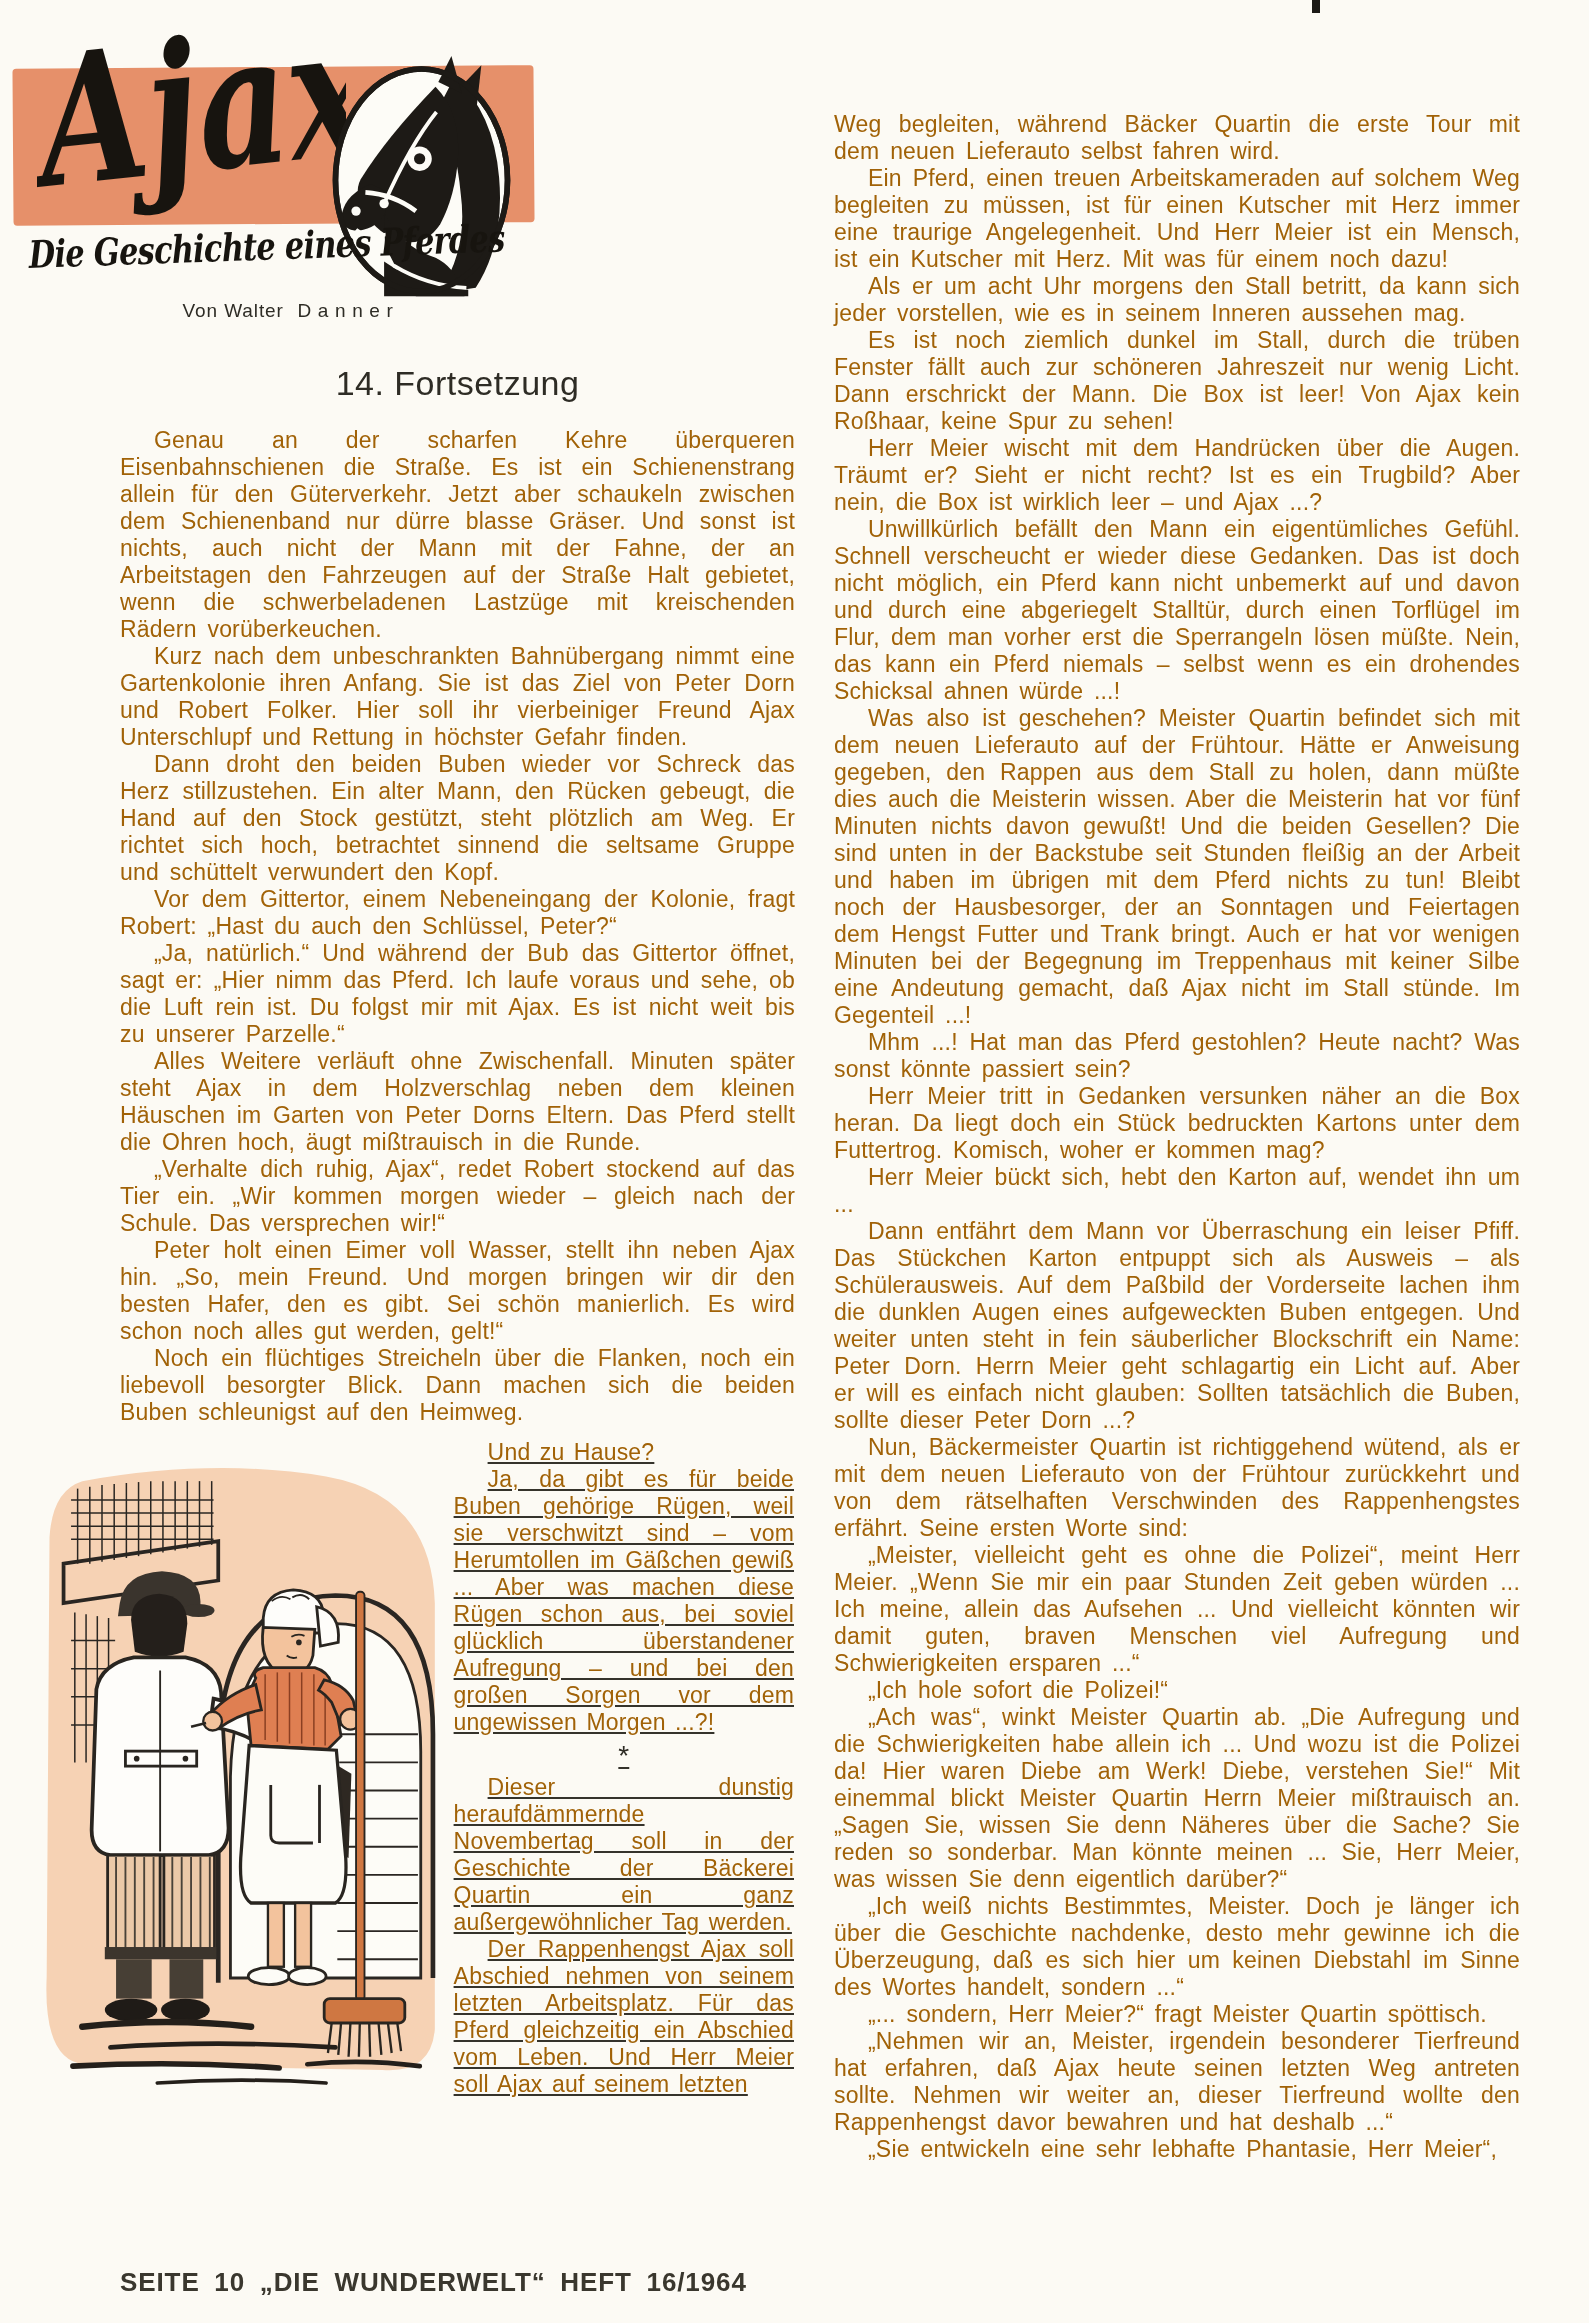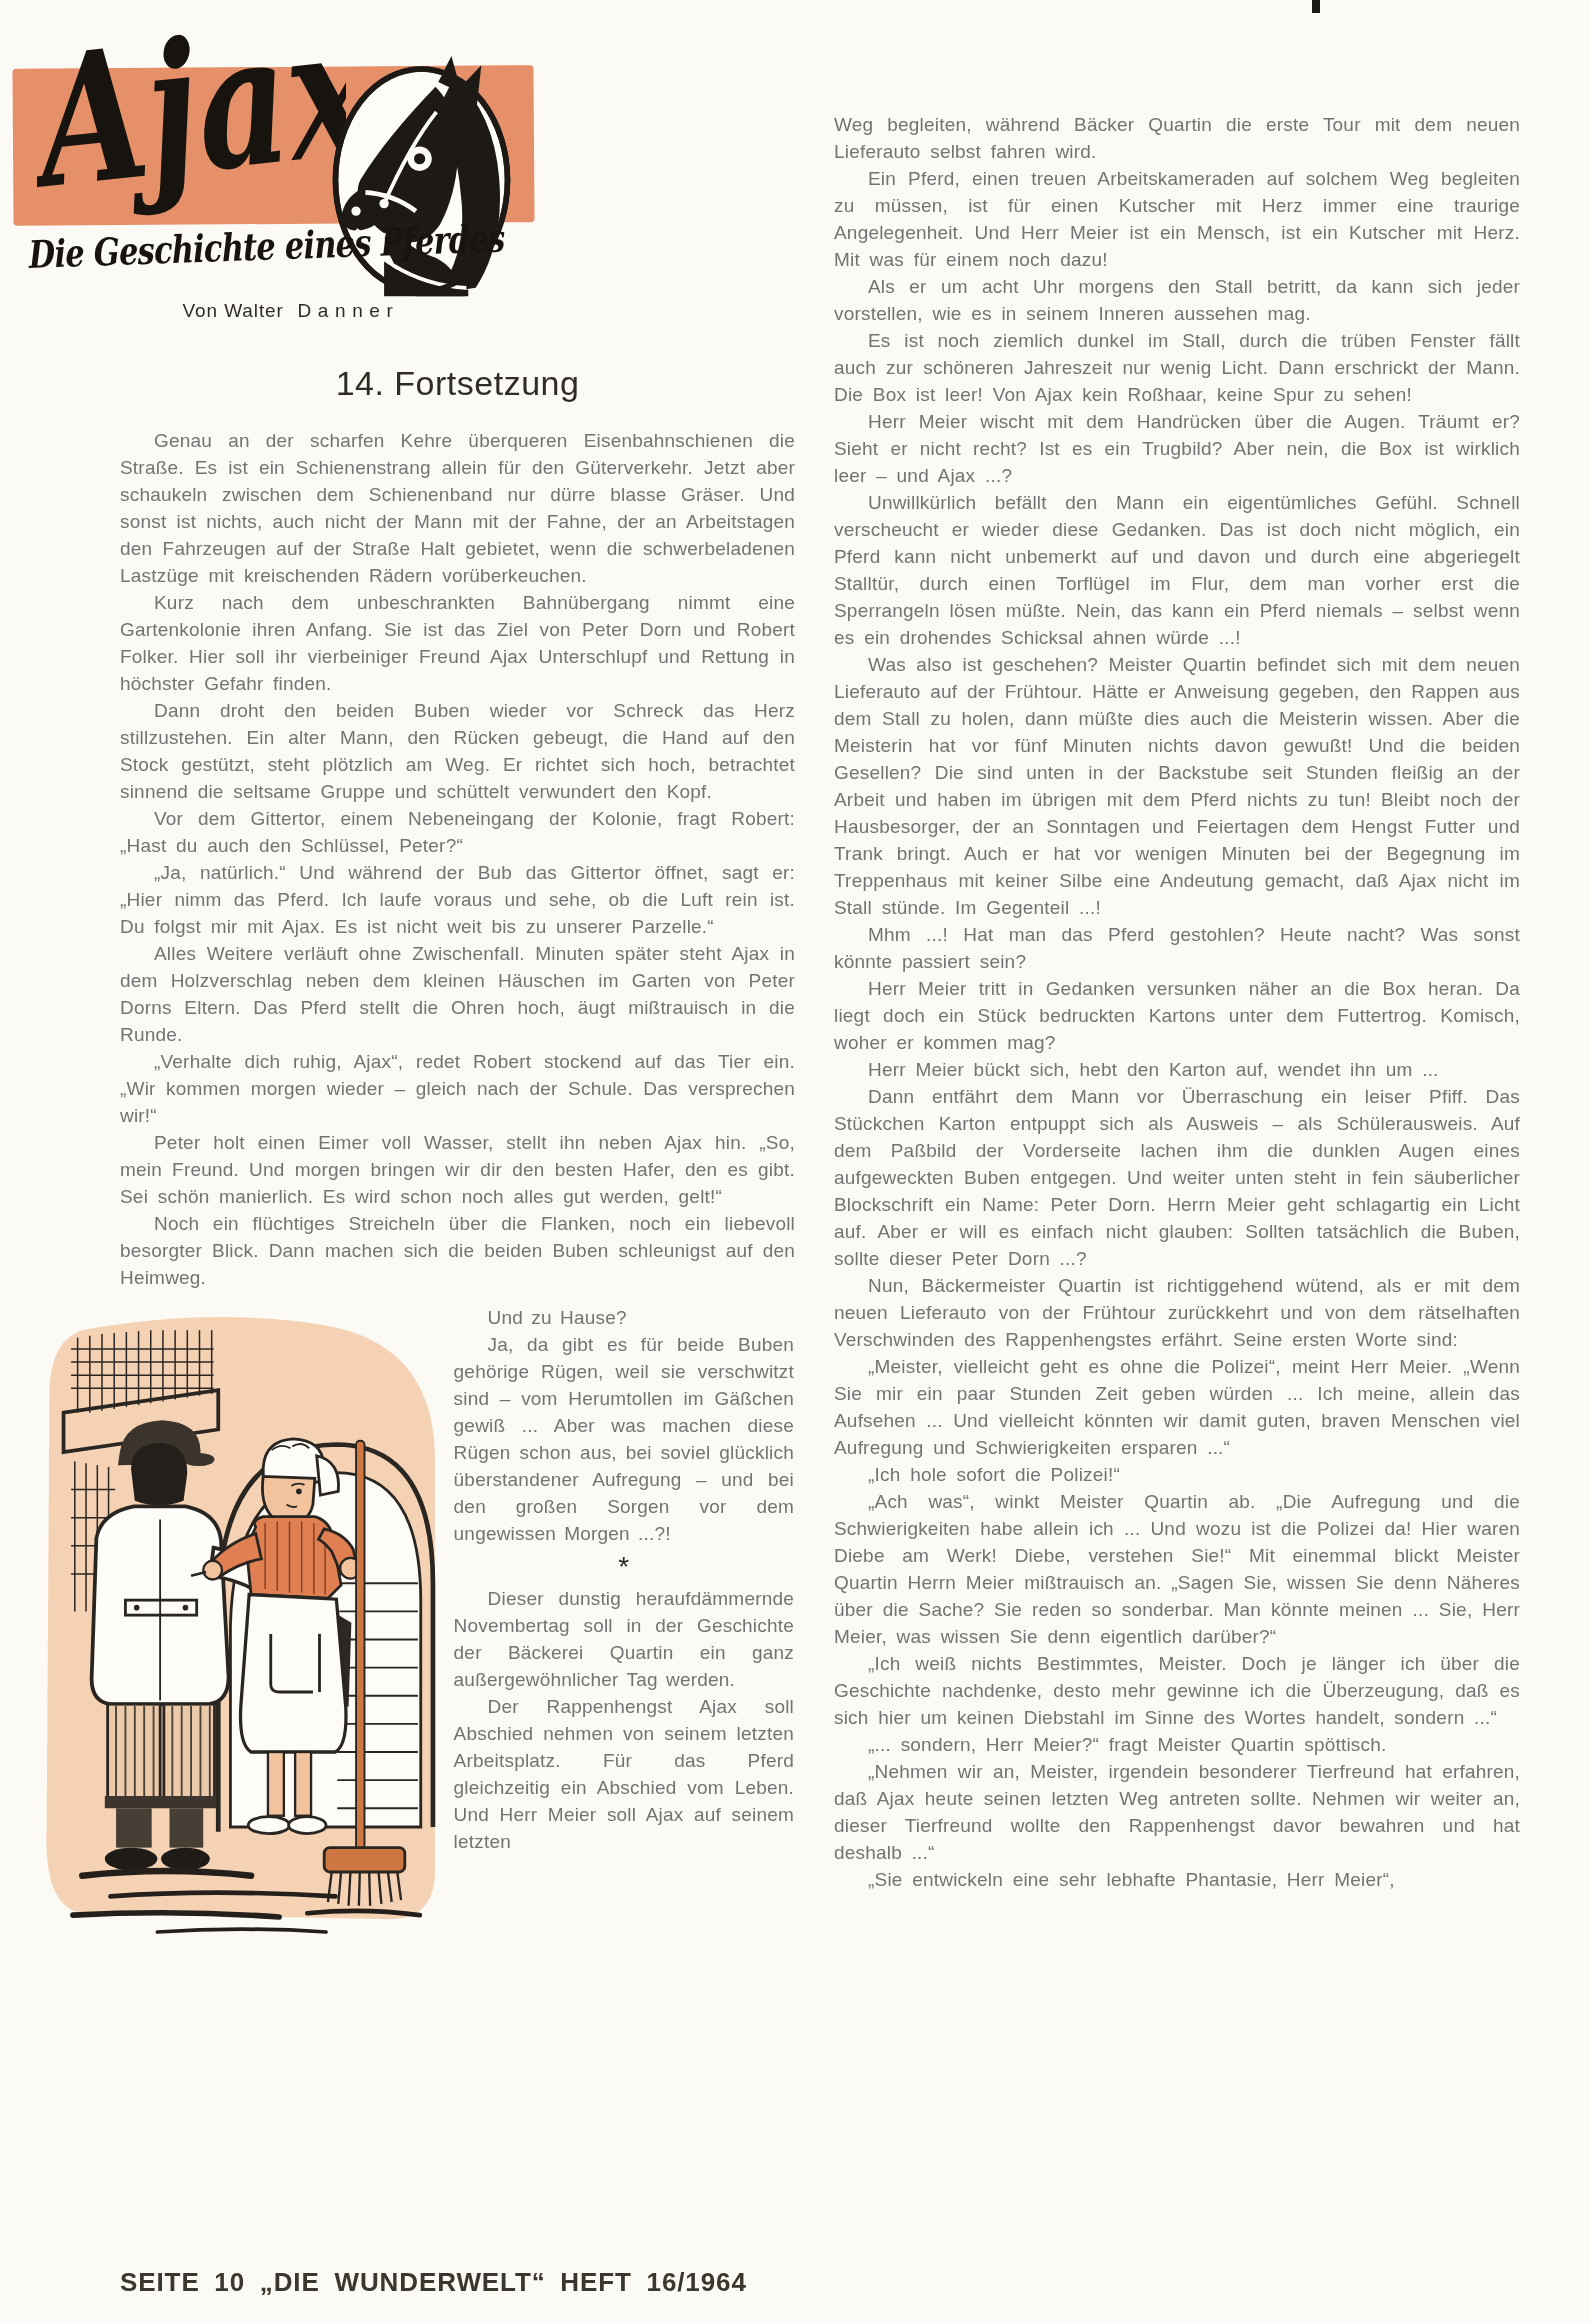--- a/index.html
+++ b/index.html
@@ -32,33 +32,33 @@
   }
   .byline .spaced{letter-spacing:6.6px;margin-left:7.5px;}
   
   .col-left{position:absolute;left:120px;top:364px;width:675px;}
   .col-right{position:absolute;left:834px;top:111px;width:686px;}
   .chapter{
     text-align:center;font-size:34px;color:#2e2c25;
     margin:0 0 24px 0;font-weight:400;letter-spacing:0.5px;
   }
   p.body{
-    margin:0;font-size:19px;line-height:27px;text-align:justify;
-    text-indent:34px;word-spacing:4.2px;letter-spacing:0.2px;color:#737373;
+    margin:0;font-size:23px;line-height:27px;text-align:justify;
+    text-indent:34px;word-spacing:4.2px;letter-spacing:0.2px;color:#a16207;
     hyphens:auto;
   }
   p.noindent{text-indent:0;}
   .divider{
     text-align:center;font-size:28px;line-height:32px;color:#2e2c25;
     margin:3.7px 0 1.9px 0;
   }
   
   .bottom-row{
-    display:flex;align-items:flex-start;
-    width:768px;margin-left:-94px;margin-top:11.2px;
+    display:flex;align-items:flex-end;
+    width:768px;margin-left:-94px;margin-top:11.2px;text-decoration:underline;
   }
   .illu{flex:none;}
   .narrow{width:341px;margin-left:5.6px;margin-top:1.9px;}
   .narrow p.body{word-spacing:2.8px;}
   
   .footer{
     position:absolute;left:120px;top:2267px;
     font-size:26px;font-weight:bold;letter-spacing:0.9px;word-spacing:6.6px;
     color:#3a372e;
   }

